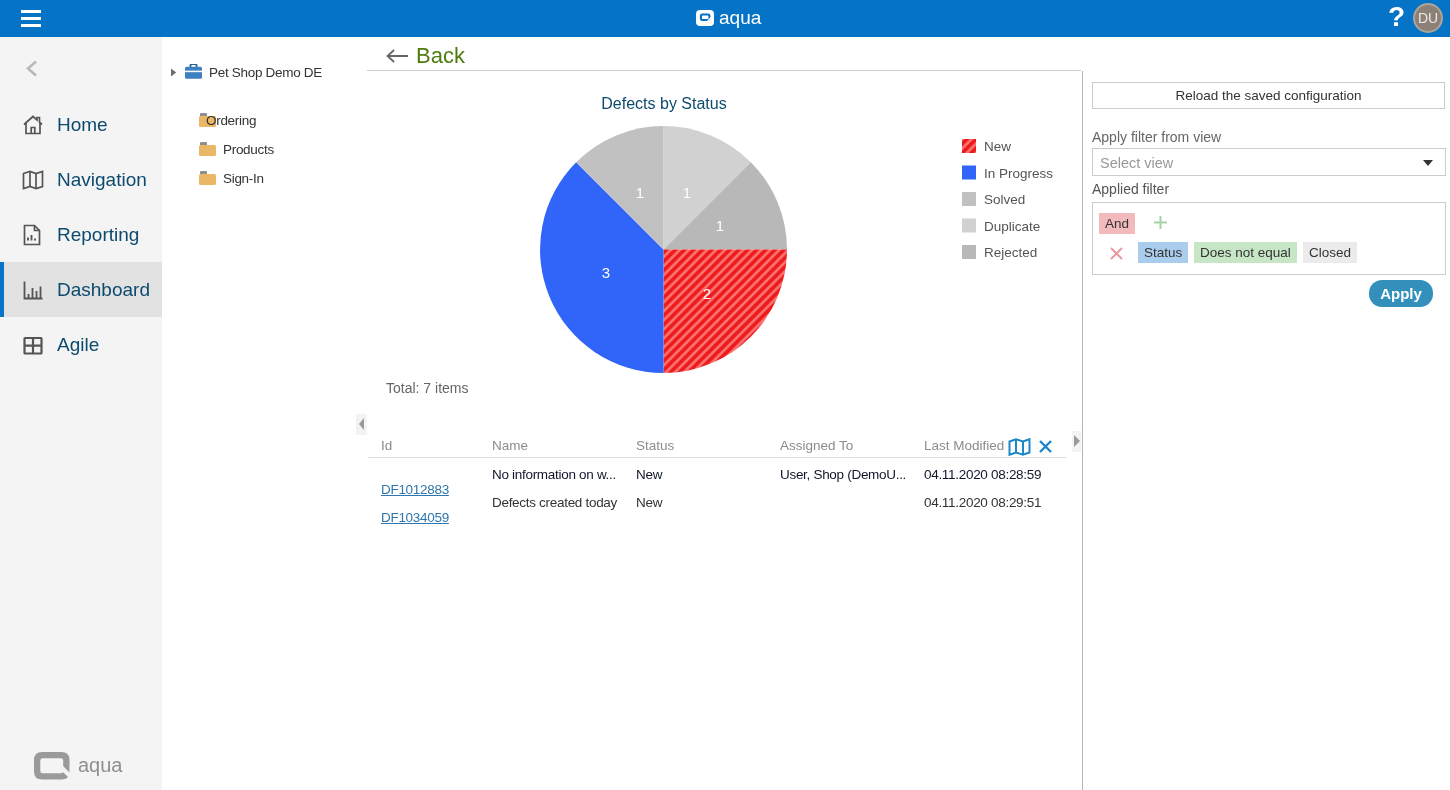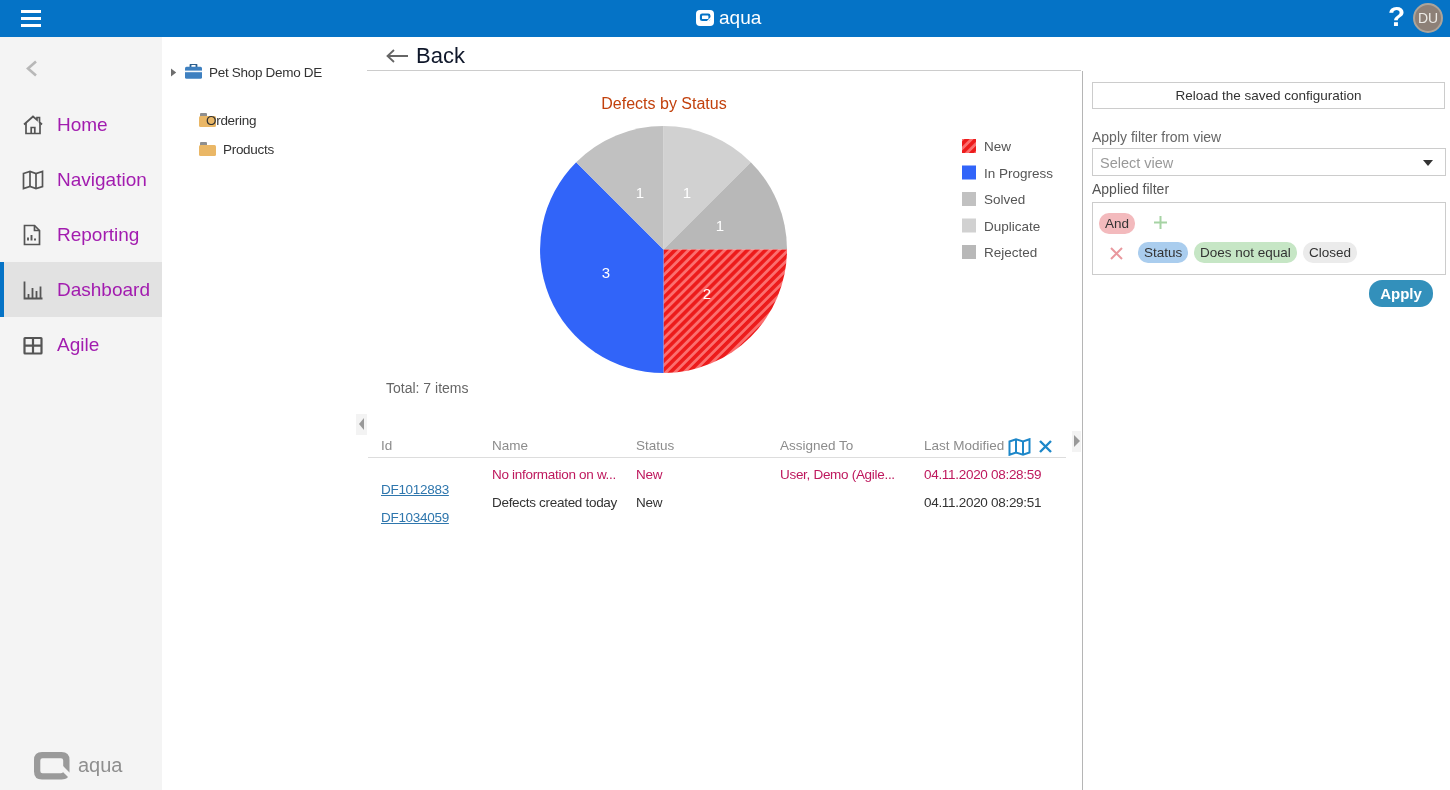--- a/index.html
+++ b/index.html
@@ -9,58 +9,58 @@
   
   #topbar { position:absolute; left:0; top:0; width:1450px; height:37px; background:#0573c6; }
   #brand { position:absolute; left:696px; top:10px; width:18px; height:16px; background:#fff; border-radius:4px; }
   #brandtxt { position:absolute; left:719px; top:7px; color:#fff; font-size:19px; }
   #qmark { position:absolute; left:1388px; top:1px; color:#fff; font-size:28px; font-weight:bold; }
   #avatar { position:absolute; left:1413px; top:3px; width:30px; height:30px; border-radius:50%;
     background:#8d8077; border:2px solid #aca49a; color:#eceae6; font-size:14px;
     text-align:center; line-height:26px; }
   
   #sidebar { position:absolute; left:0; top:37px; width:162px; height:753px; background:#f4f4f4; }
-  .navitem { position:absolute; left:0; width:162px; height:55px; color:#a21caf; font-size:19px; }
+  .navitem { position:absolute; left:0; width:162px; height:55px; color:#0c4a6e; font-size:19px; }
   .navitem .lbl { position:absolute; left:57px; top:50%; transform:translateY(-50%); }
   .navitem svg { position:absolute; left:22px; top:50%; transform:translateY(-50%); }
   .navsel { background:#e2e2e2; }
   .navsel:before { content:""; position:absolute; left:0; top:0; width:4px; height:100%; background:#0573c6; }
   
   #tree { position:absolute; left:162px; top:37px; width:194px; height:753px; background:#fff; }
   .trow { position:absolute; left:0; width:194px; height:30px; font-size:13.5px; color:#333; letter-spacing:-0.3px; }
   .trow .txt { position:absolute; top:50%; transform:translateY(-50%); }
   .tsel { background:#e3e3e3; }
   
   #lsplit { position:absolute; left:356px; top:414px; width:11px; height:21px; background:#f3f3f3; }
   #rsplit { position:absolute; left:1072px; top:431px; width:9px; height:21px; background:#f3f3f3; }
   #vdiv { position:absolute; left:1082px; top:71px; width:1px; height:719px; background:#b5b5b5; }
   
   #backarrow { position:absolute; left:386px; top:49px; }
-  #backtxt { position:absolute; left:416px; top:43px; font-size:22px; color:#0f172a; }
+  #backtxt { position:absolute; left:416px; top:43px; font-size:22px; color:#4d7c0f; }
   #hline { position:absolute; left:367px; top:70px; width:714px; height:1px; background:#ccc; }
   #charttitle { position:absolute; left:368px; top:95px; width:592px; text-align:center;
-     font-size:16px; color:#c2410c; }
+     font-size:16px; color:#0c4a6e; }
   #total { position:absolute; left:386px; top:380px; font-size:14px; color:#666; }
   
   .th { position:absolute; top:438px; font-size:13.5px; color:#8c8c8c; }
-  .td1 { position:absolute; top:467px; font-size:13.5px; color:#be185d; letter-spacing:-0.3px; }
+  .td1 { position:absolute; top:467px; font-size:13.5px; color:#0f172a; letter-spacing:-0.3px; }
   .td2 { position:absolute; top:495px; font-size:13.5px; color:#333; letter-spacing:-0.3px; }
   .link { color:#2e76ad; text-decoration:underline;margin-top:15px; }
   #thline { position:absolute; left:368px; top:457px; width:698px; height:1px; background:#ddd; }
   
   #reloadbtn { position:absolute; left:1092px; top:82px; width:353px; height:27px; border:1px solid #ccc;
     background:#fff; font-size:13.5px; color:#333; text-align:center; line-height:25px; }
   #lblview { position:absolute; left:1092px; top:129px; font-size:14px; color:#666; }
   #selbox { position:absolute; left:1092px; top:148px; width:354px; height:28px; border:1px solid #ccc; background:#fff; }
   #selbox .ph { position:absolute; left:7px; top:6px; font-size:14.5px; color:#999; }
   #selbox .caret { position:absolute; right:12px; top:11px; width:0; height:0;
     border-left:5px solid transparent; border-right:5px solid transparent; border-top:6px solid #333; }
   #lblfilter { position:absolute; left:1092px; top:181px; font-size:14px; color:#555; }
   #filterbox { position:absolute; left:1092px; top:202px; width:354px; height:73px; border:1px solid #ccc; background:#fff; }
-  .chip { position:absolute; font-size:13.5px; color:#333; border-radius:10px; padding:0 6px;
+  .chip { position:absolute; font-size:13.5px; color:#333; border-radius:0; padding:0 6px;
     height:21px; line-height:21px; }
   #applybtn { position:absolute; left:1369px; top:280px; width:64px; height:27px; background:#3390bb;
     border-radius:13px; color:#fff; font-size:15px; font-weight:bold; text-align:center; line-height:27px; }
 </style>
 </head>
 <body>
 
 <div id="topbar">
   <svg class="abs" style="left:21px;top:9px" width="20" height="19">
     <rect x="0" y="1" width="20" height="3" fill="#fff"></rect>
@@ -147,20 +147,27 @@
       <rect x="0" y="3" width="17" height="11" rx="1.5" fill="#eab766"></rect>
     </svg>
     <span class="txt" style="left:44px">Ordering</span>
   </div>
   <div class="trow" style="top:97px">
     <svg class="abs" style="left:37px;top:8px" width="17" height="14" viewBox="0 0 17 14">
       <rect x="1" y="0" width="7" height="5" rx="1" fill="#8f8f8f"></rect>
       <rect x="0" y="3" width="17" height="11" rx="1.5" fill="#eab766"></rect>
     </svg>
     <span class="txt" style="left:61px">Products</span>
+  </div>
+  <div class="trow" style="top:126px">
+    <svg class="abs" style="left:37px;top:8px" width="17" height="14" viewBox="0 0 17 14">
+      <rect x="1" y="0" width="7" height="5" rx="1" fill="#8f8f8f"></rect>
+      <rect x="0" y="3" width="17" height="11" rx="1.5" fill="#eab766"></rect>
+    </svg>
+    <span class="txt" style="left:61px">Sign-In</span>
   </div>
 </div>
 
 <div id="lsplit"><svg width="11" height="20">
       <polygon points="8,4 3,10 8,16" fill="#999"></polygon>
     </svg></div>
 <div id="rsplit"><svg width="10" height="20">
       <polygon points="2,4 8,10 2,16" fill="#999"></polygon>
     </svg></div>
 <div id="vdiv"></div>
@@ -219,21 +226,21 @@
   <path d="M1.5 3.5 L8 1.2 L15 3.5 L21.5 1.2 V14.5 L15 16.8 L8 14.5 L1.5 16.8 Z"></path>
   <path d="M8 1.2 V14.5 M15 3.5 V16.8"></path>
 </svg>
 <svg class="abs" style="left:1039px;top:440px" width="13" height="13" viewBox="0 0 13 13">
   <path d="M1 1 L12 12 M12 1 L1 12" stroke="#1d87c9" stroke-width="2.4"></path>
 </svg>
 <div id="thline"></div>
 <div class="td1 link" style="left:381px">DF1012883</div>
 <div class="td1" style="left:492px">No information on w...</div>
 <div class="td1" style="left:636px">New</div>
-<div class="td1" style="left:780px">User, Demo (Agile...</div>
+<div class="td1" style="left:780px">User, Shop (DemoU...</div>
 <div class="td1" style="left:924px">04.11.2020 08:28:59</div>
 <div class="td2 link" style="left:381px">DF1034059</div>
 <div class="td2" style="left:492px">Defects created today</div>
 <div class="td2" style="left:636px">New</div>
 <div class="td2" style="left:924px">04.11.2020 08:29:51</div>
 
 <div id="reloadbtn">Reload the saved configuration</div>
 <div id="lblview">Apply filter from view</div>
 <div id="selbox">
     <span class="ph">Select view</span>

